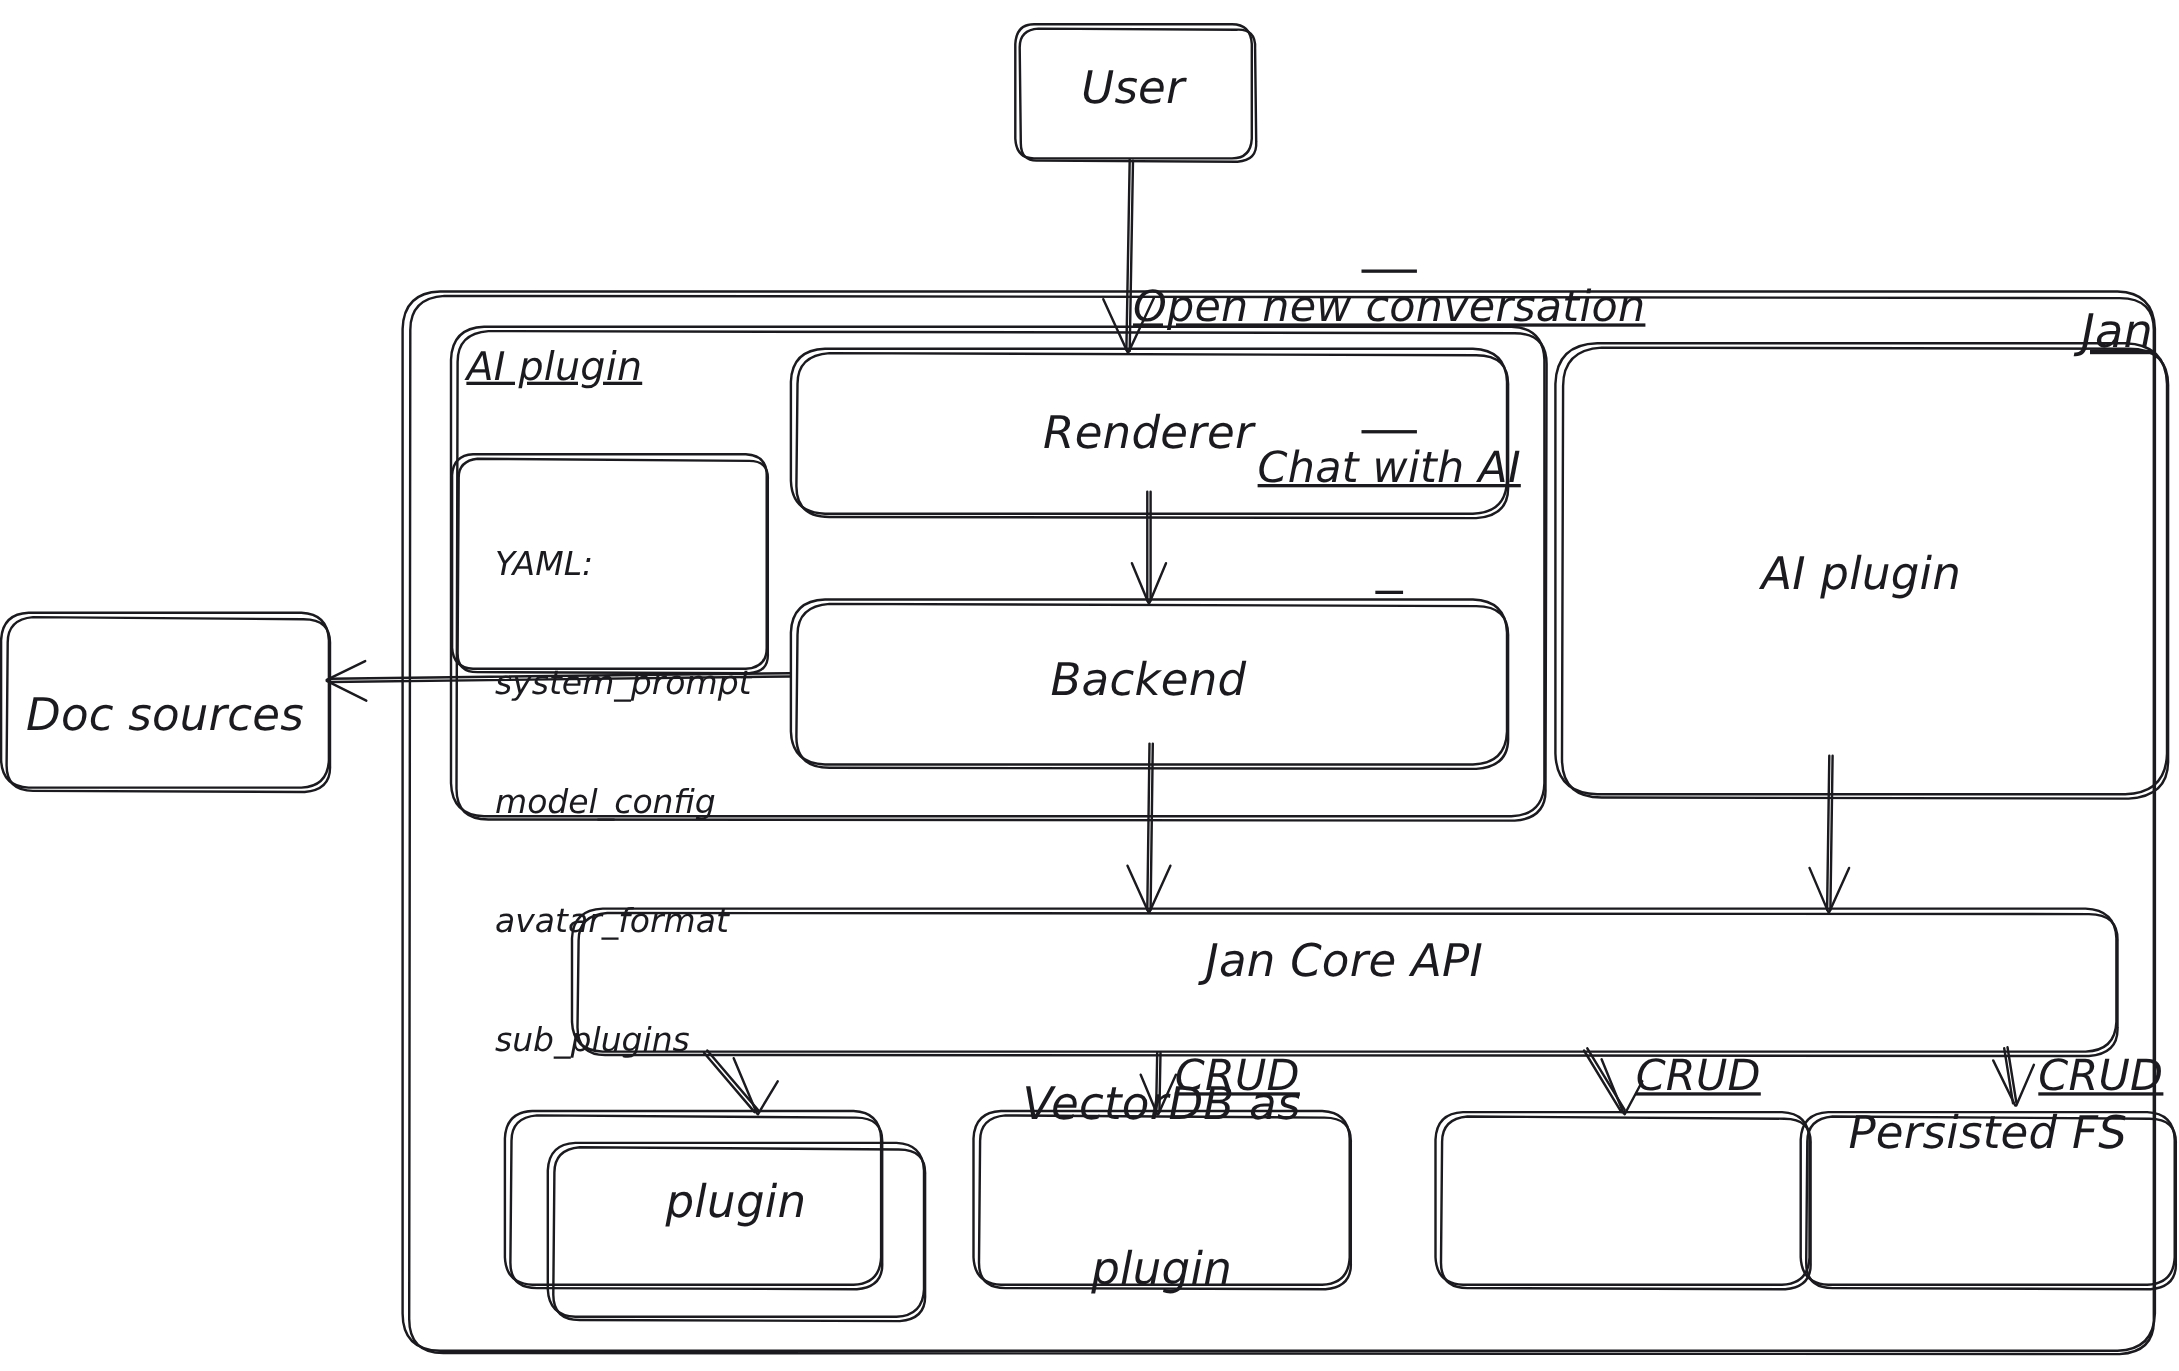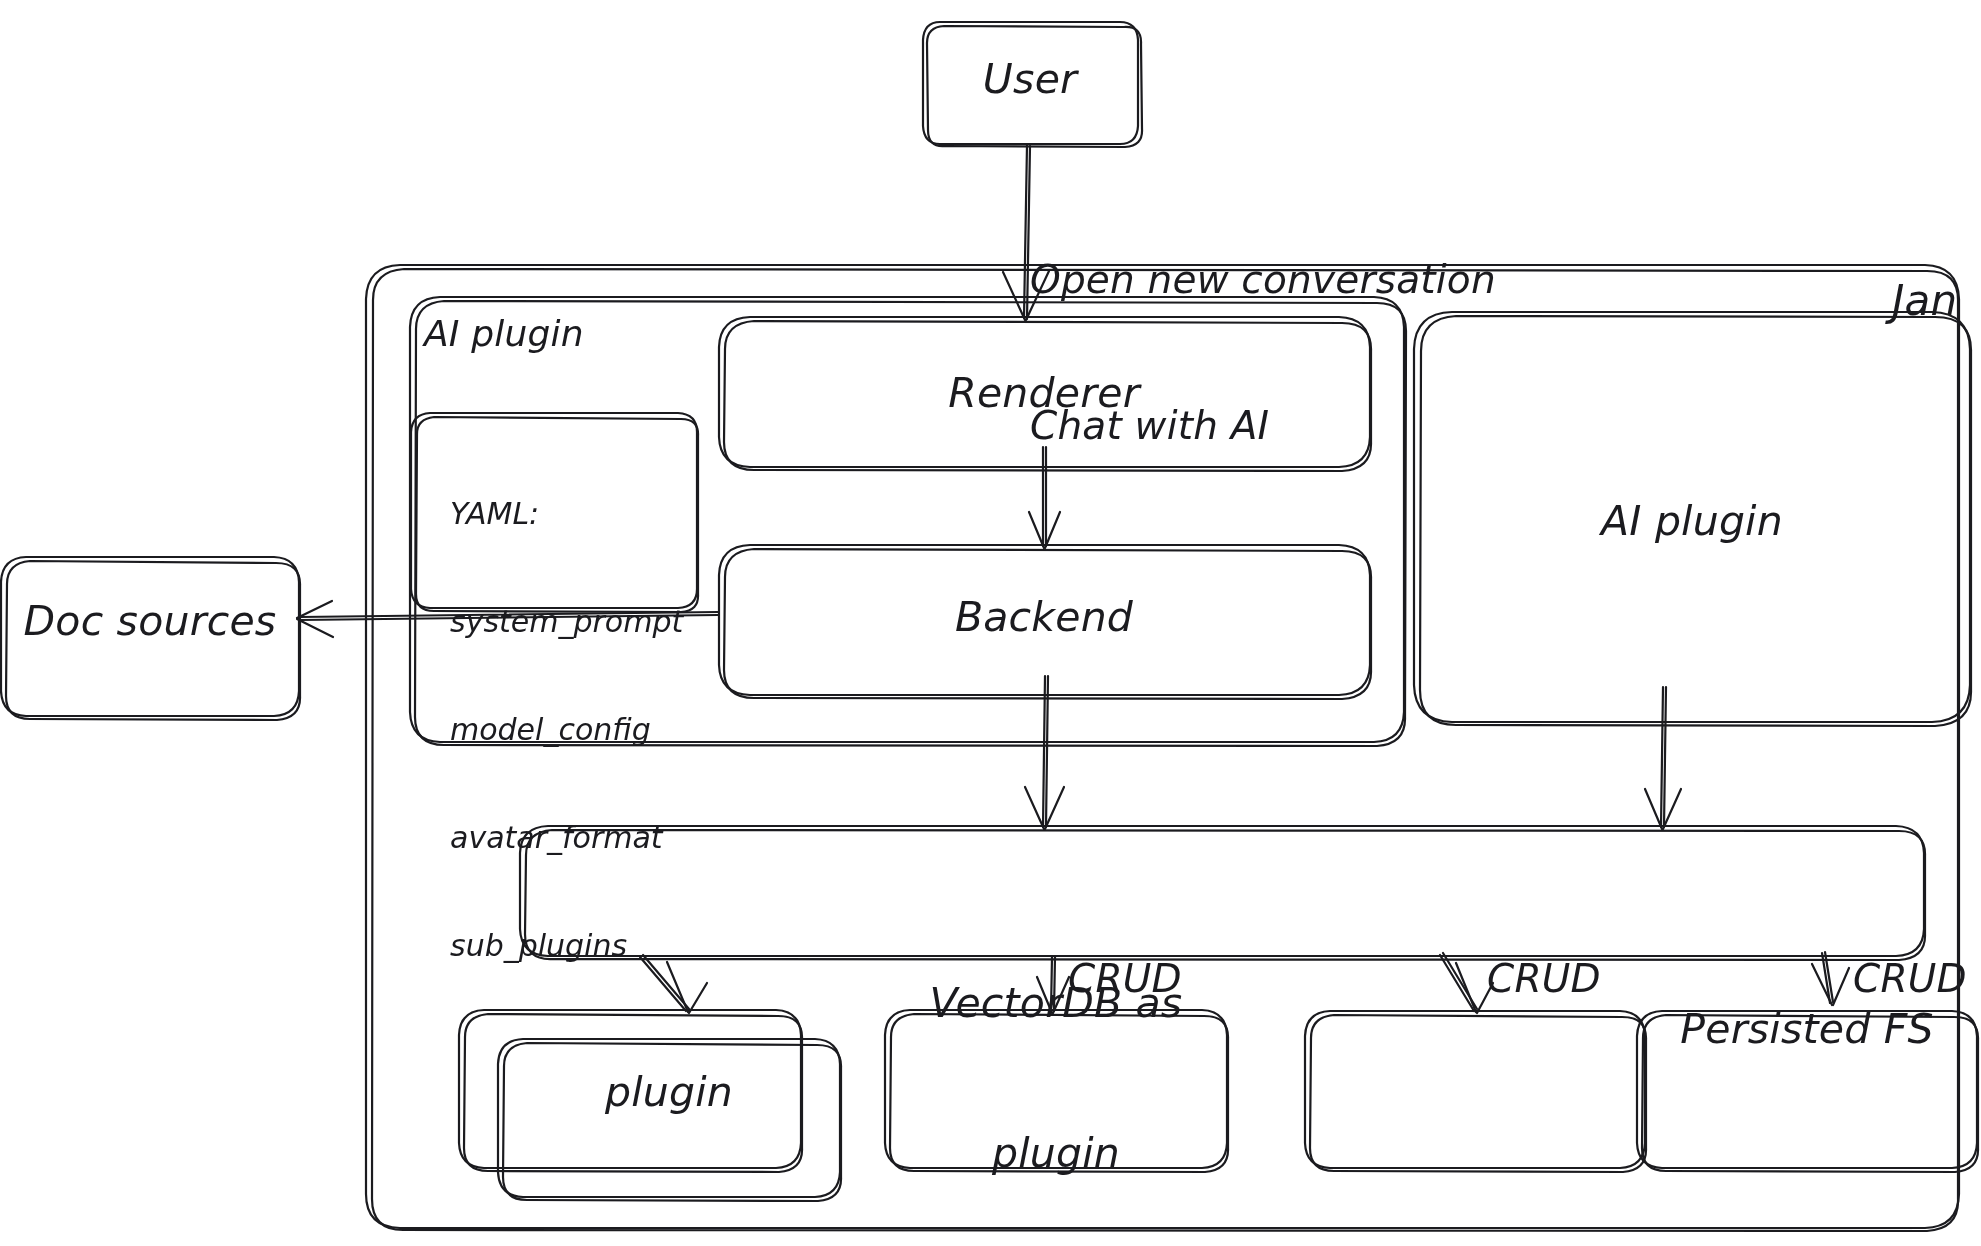--- a/index.html
+++ b/index.html
@@ -36,21 +36,22 @@
     letter-spacing: 0.2px;
     white-space: pre;
     line-height: 1.25;
     -webkit-font-smoothing: antialiased;
   }
   .lbl.center {
     text-align: center;
     transform: translate(-50%, -50%);
   }
   .lbl.left {
-    text-align: left;
+    text-align: center;
+    text-decoration: underline;
   }
   .n-big   { font-size: 41px; }
   .n-mid   { font-size: 39px; }
   .n-small { font-size: 42px; }
   .n-cont  { font-size: 36px; }
   .yaml-block {
     position: absolute;
     font-size: 30px;
     line-height: 1.20;
     color: #1b1b1f;
@@ -221,22 +222,23 @@
     <div>avatar_format</div>
     <div>sub_plugins</div>
   </div>
 
   <div class="lbl center n-big" style="left:1044px; top:394px;">Renderer</div>
 
   <div class="lbl center n-big" style="left:1044px; top:618px;">Backend</div>
 
   <div class="lbl center n-big" style="left:1692px; top:522px;">AI plugin</div>
 
-  <div class="lbl center n-big" style="left:150px; top:622px;">Doc sources</div>
-
+  <div class="lbl center n-big" style="left:150px; top:650px;">Doc sources</div>
+
+  <div class="lbl center n-big" style="left:1222px; top:874px;">Jan Core API</div>
 
 
   <div class="lbl left n-mid" style="left:1068px; top:955px;">CRUD</div>
 
   <div class="lbl left n-mid" style="left:1487px; top:955px;">CRUD</div>
 
   <div class="lbl left n-mid" style="left:1853px; top:955px;">CRUD</div>
 
   <div class="lbl center n-big" style="left:669px; top:1092px; line-height:1.22;">
     <div>plugin</div>

